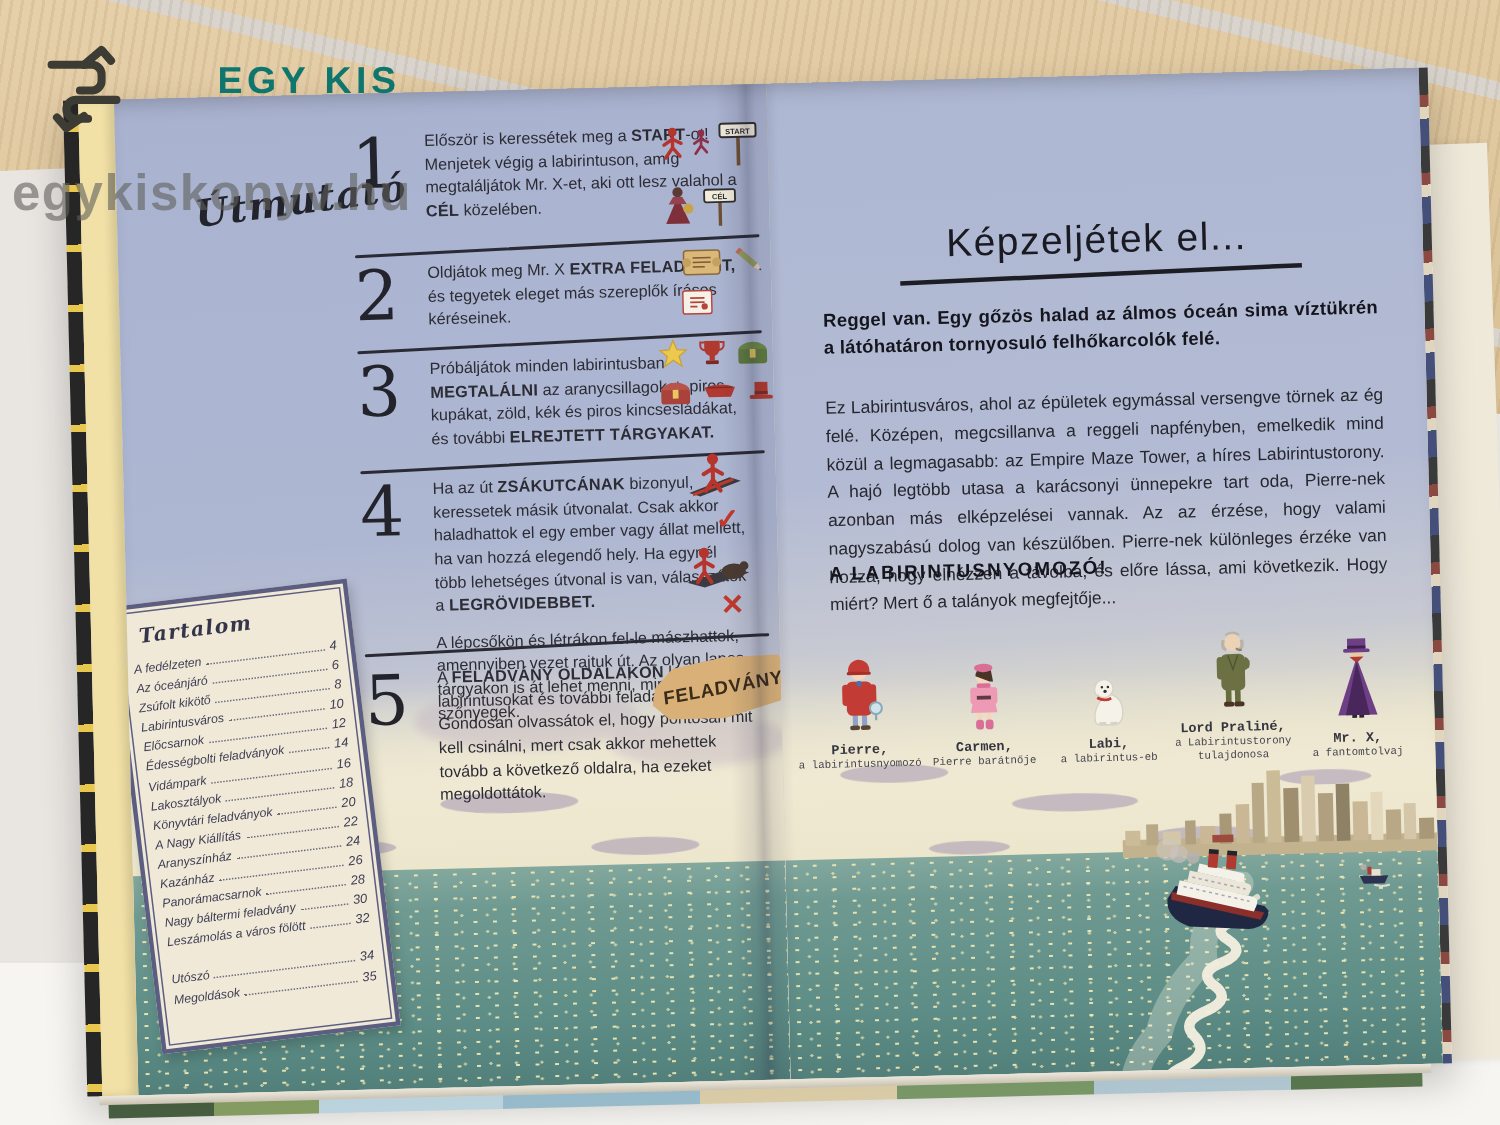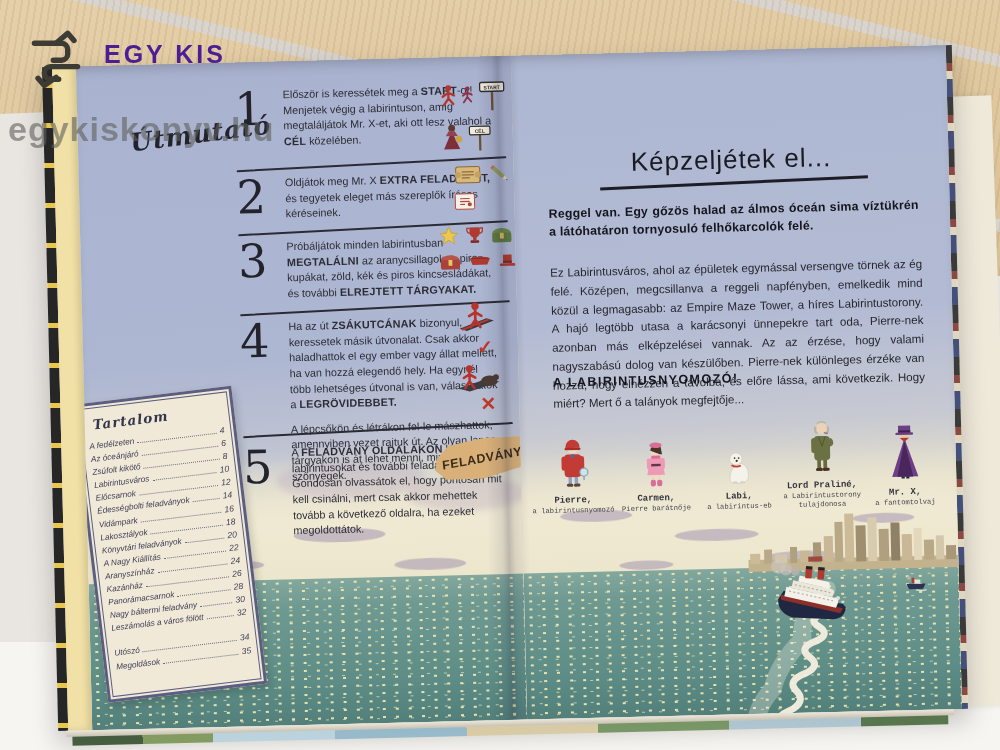--- a/index.html
+++ b/index.html
@@ -12,21 +12,21 @@
     background:
       repeating-linear-gradient(99deg, rgba(125,88,45,.10) 0 2px, rgba(0,0,0,0) 2px 7px),
       repeating-linear-gradient(14deg, rgba(0,0,0,0) 0 148px, #d9d5ce 148px 160px),
       linear-gradient(175deg,#e6d0aa,#d8bf93);
     clip-path:polygon(0 0,100% 0,100% 92%,78% 80%,52% 42%,30% 34%,0 38%);}
   .back-cover{position:absolute;left:944px;top:96px;width:58px;height:610px;
     background:#efe9da;transform:rotate(-2deg);box-shadow:-3px 0 6px rgba(0,0,0,.10);}
 
   
   .logo{position:absolute;left:20px;top:18px;display:flex;align-items:center;gap:12px;z-index:60;}
-  .logo-text{font-weight:800;font-size:25px;letter-spacing:3px;color:#4c1d95;line-height:1.15;}
+  .logo-text{font-weight:800;font-size:25px;letter-spacing:3px;color:#0f766e;line-height:1.15;margin-left:41px;}
   .site{position:absolute;left:8px;top:110px;z-index:60;font-size:34px;font-weight:700;
         letter-spacing:1px;color:rgba(95,95,92,.60);}
 
   
   .book{position:absolute;left:50px;top:56px;width:910px;height:664px;display:flex;
         transform:rotate(-1.4deg);box-shadow:0 12px 26px rgba(0,0,0,.22);z-index:10;}
   .strip-road{width:10px;background:
       repeating-linear-gradient(180deg,#262626 0 16px,#e8c74f 16px 21px,#262626 21px 40px);}
   .strip-endpaper{width:24px;background:#f1e1a6;box-shadow:inset -4px 0 6px rgba(0,0,0,.12);}
   .jacket-edge{width:6px;background:

